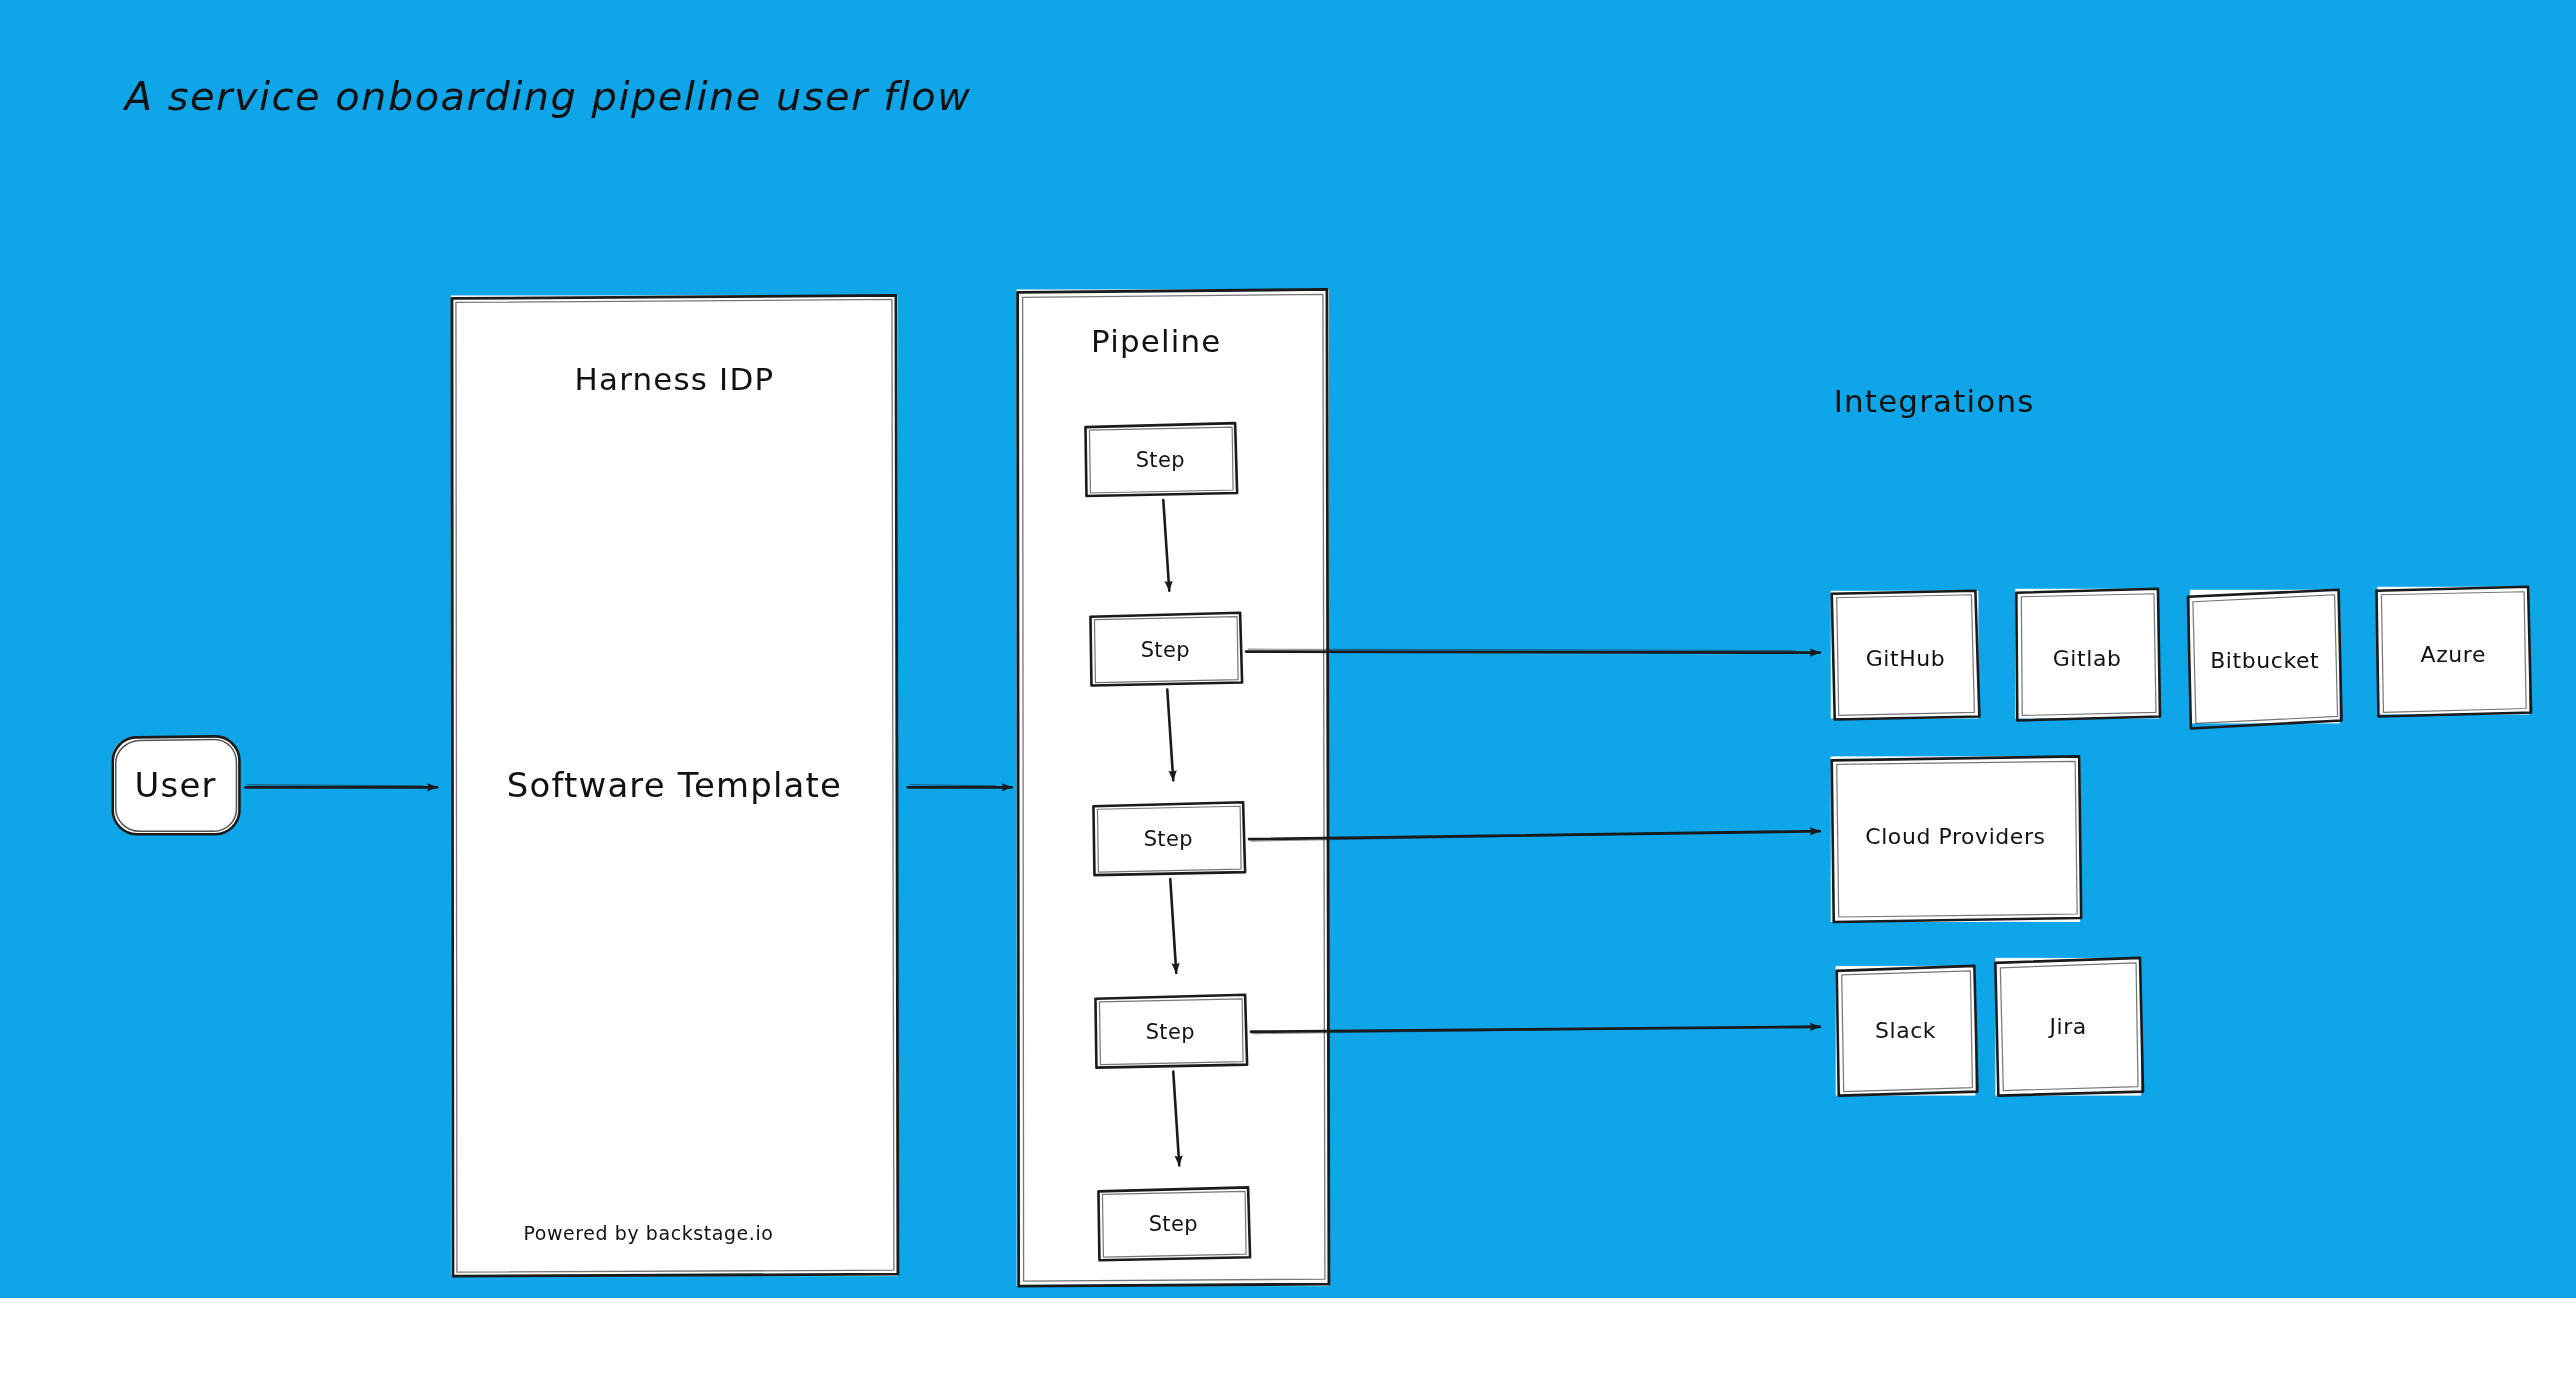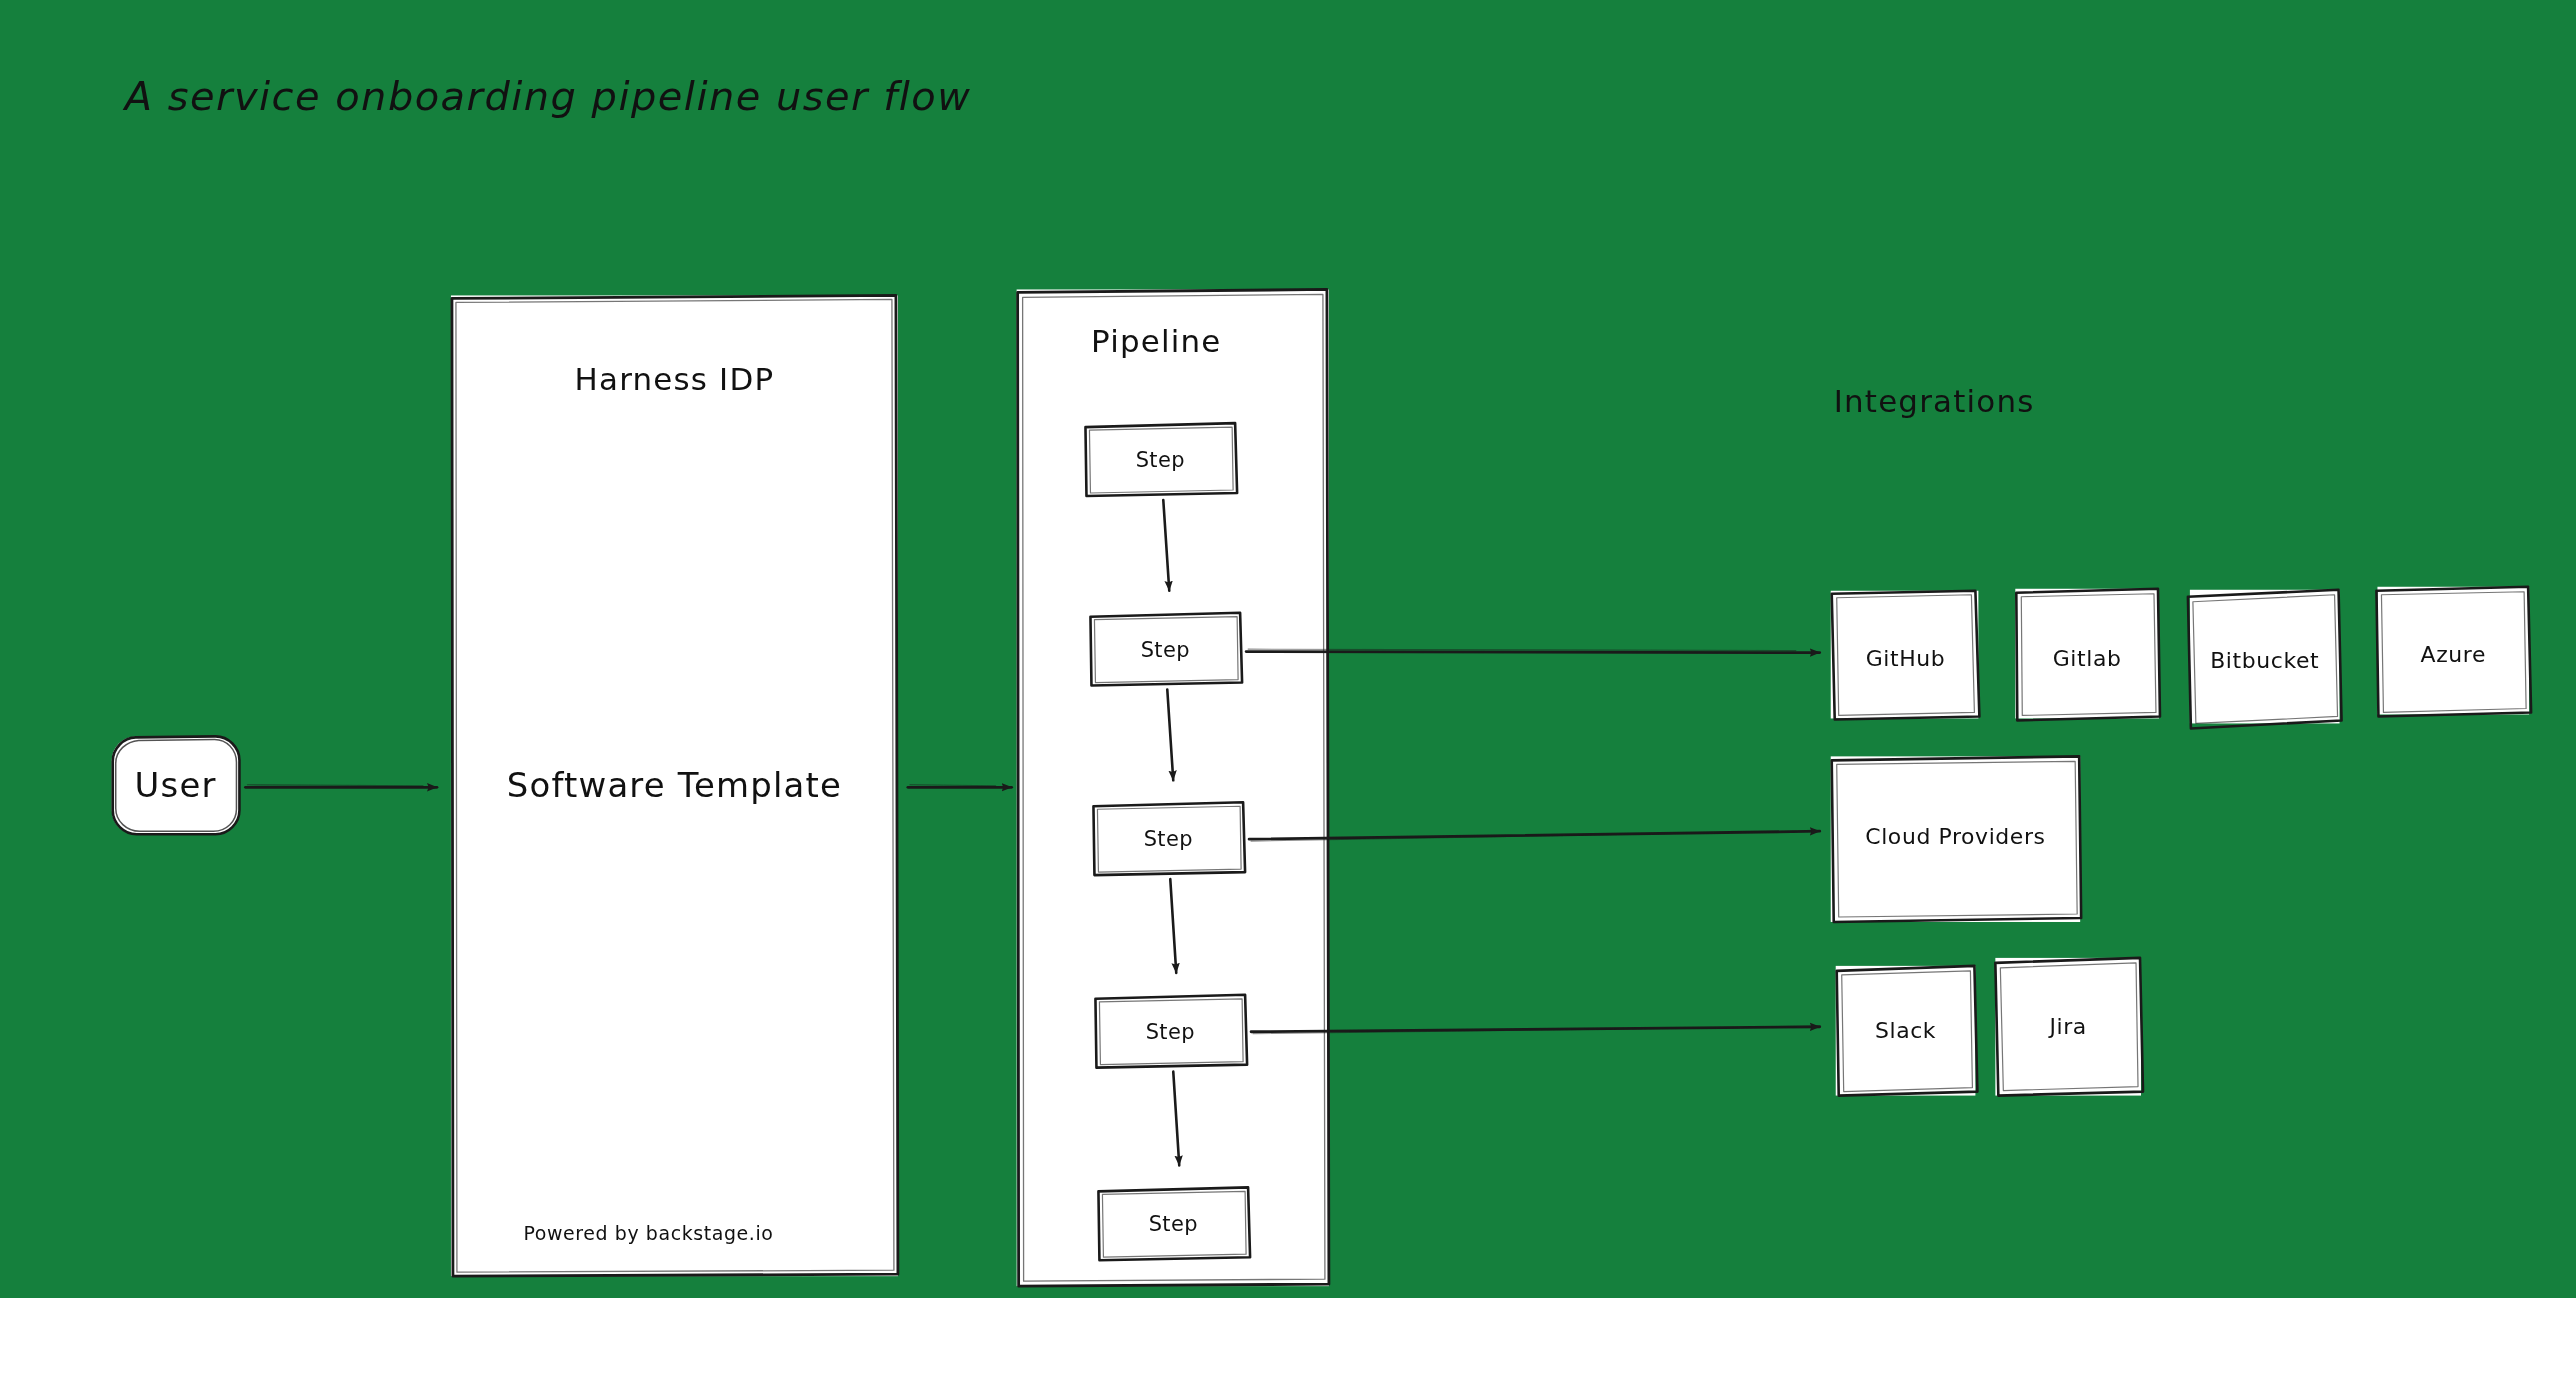--- a/index.html
+++ b/index.html
@@ -10,21 +10,21 @@
   body {
     width: 2576px;
     height: 1401px;
     overflow: hidden;
     font-family: "DejaVu Sans", sans-serif;
   }
   #canvas {
     position: relative;
     width: 2576px;
     height: 1298px;
-    background: #15803d;
+    background: #0ea5e9;
   }
   svg#diagram {
     position: absolute;
     top: 0;
     left: 0;
     width: 2576px;
     height: 1401px;
   }
   .sketch-stroke {
     fill: none;

